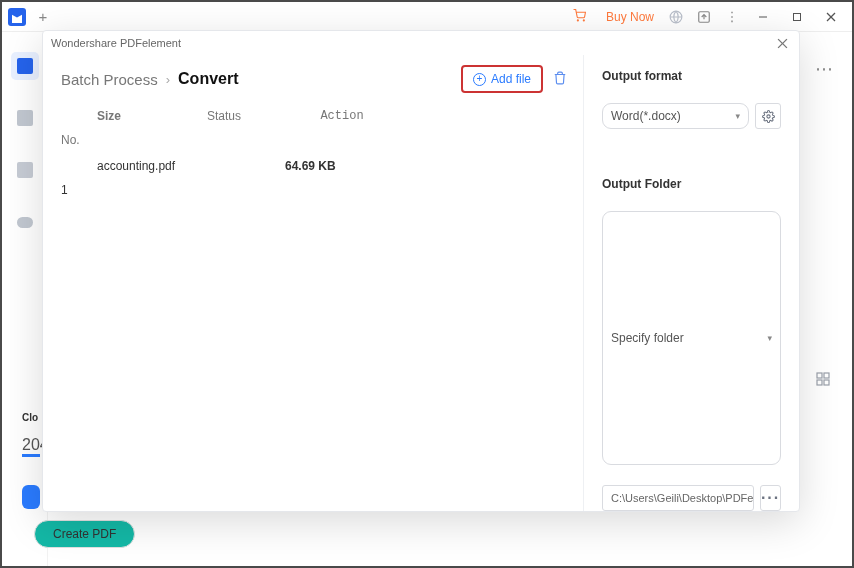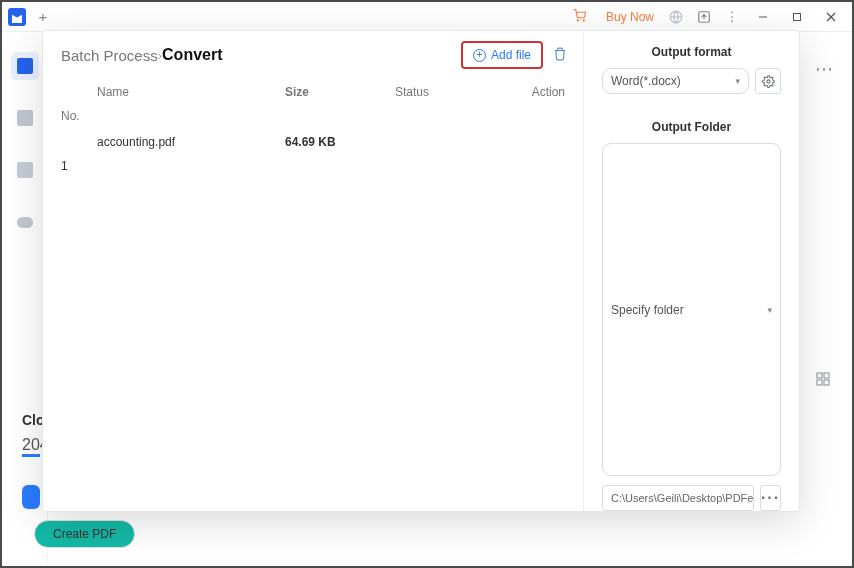--- a/index.html
+++ b/index.html
@@ -16,52 +16,52 @@
   .tb-icon{width:24px;height:24px;display:flex;align-items:center;justify-content:center;color:#8b8b8b;font-size:13px;}
   .win-btn{width:30px;height:24px;display:flex;align-items:center;justify-content:center;color:#555;font-size:12px;}
   
   .leftrail{position:absolute;left:0;top:30px;width:46px;height:calc(100% - 30px);background:#fff;border-right:1px solid #f2f2f2;display:flex;flex-direction:column;align-items:center;padding-top:20px;gap:24px;}
   .rail-item{width:28px;height:28px;display:flex;align-items:center;justify-content:center;border-radius:5px;}
   .rail-item.active{background:#e8f0ff;}
   .rail-icon{width:16px;height:16px;background:#c1c7d0;border-radius:2px;}
   .rail-item.active .rail-icon{background:#2563eb;}
   .cloud-ico{width:16px;height:11px;background:#c1c7d0;border-radius:7px;position:relative;}
   
-  .bg-text{position:absolute;left:20px;top:410px;color:#333;font-size:14px;font-weight:600;}
+  .bg-text{position:absolute;left:20px;top:410px;color:#333;font-size:10px;font-weight:600;}
   .bg-sub{position:absolute;left:20px;top:434px;color:#555;font-size:16px;}
   .bg-bar{position:absolute;left:20px;top:452px;width:18px;height:3px;background:#2a7bff;}
   .bg-bigbtn{position:absolute;left:20px;top:483px;width:18px;height:24px;background:#2a7bff;border-radius:6px;}
   .bg-dots{position:absolute;right:20px;top:56px;color:#888;font-size:18px;letter-spacing:-1px;}
   .bg-grid{position:absolute;right:22px;top:370px;color:#999;font-size:14px;}
   .create-pill{position:absolute;left:32px;top:518px;padding:6px 18px;border:1px solid #e0e0e0;border-radius:16px;background:#14b8a6;font-size:12px;color:#333;}
   
   .dialog{position:absolute;left:40px;top:28px;right:52px;bottom:54px;background:#fff;border:1px solid #e5e7eb;border-radius:4px;box-shadow:0 10px 40px rgba(0,0,0,0.15);display:flex;flex-direction:column;}
   .dlg-header{height:24px;display:flex;align-items:center;justify-content:space-between;padding:0 8px;}
   .dlg-title{font-size:11px;color:#666;}
   .dlg-close{width:18px;height:18px;display:flex;align-items:center;justify-content:center;color:#777;cursor:pointer;}
   .dlg-body{flex:1;display:flex;min-height:0;}
   .dlg-left{flex:1;display:flex;flex-direction:column;border-right:1px solid #eef0f3;}
   .crumb-row{display:flex;align-items:center;justify-content:space-between;padding:10px 16px 10px 18px;}
-  .crumbs{display:flex;align-items:center;}
+  .crumbs{display:flex;align-items:center;gap:8px;}
   .crumb-a{color:#777;font-size:15px;}
   .crumb-sep{color:#aaa;font-size:13px;}
   .crumb-b{color:#111;font-size:16px;font-weight:700;}
   .addrow{display:flex;align-items:center;gap:10px;}
   .addfile{display:flex;align-items:center;gap:5px;border:2px solid #c33;border-radius:4px;padding:5px 10px;color:#2a7bff;font-size:12px;cursor:pointer;}
   .plus-circle{width:13px;height:13px;border:1px solid #2a7bff;border-radius:50%;display:flex;align-items:center;justify-content:center;font-size:10px;color:#2a7bff;line-height:1;}
   .trash{color:#5b8def;font-size:14px;cursor:pointer;}
   .thead{display:flex;padding:6px 18px;color:#777;font-size:12px;}
   .col-no{width:36px;margin-top:24px;}
   .col-name{flex:1;}
   .col-size{width:110px;font-weight:bold;}
   .col-status{width:100px;}
-  .col-action{width:70px;text-align:right;}
+  .col-action{width:70px;text-align:center;font-family:Liberation Mono, monospace;}
   .trow{display:flex;padding:6px 18px;color:#333;font-size:12px;}
   
-  .dlg-right{width:215px;padding:14px 18px 0 18px;display:flex;flex-direction:column;gap:9px;text-align:center;}
+  .dlg-right{width:215px;padding:14px 18px 0 18px;display:flex;flex-direction:column;gap:20px;}
   .sec-label{font-size:12px;color:#333;font-weight:600;}
   .format-row{display:flex;gap:6px;align-items:center;}
   .select{flex:1;height:26px;border:1px solid #d9dbe0;border-radius:9px;background:#fff;display:flex;align-items:center;justify-content:space-between;padding:0 8px;font-size:12px;color:#555;cursor:pointer;}
   .caret{font-size:9px;color:#888;}
   .gearbtn{width:26px;height:26px;border:1px solid #d9dbe0;border-radius:3px;display:flex;align-items:center;justify-content:center;color:#6b7280;cursor:pointer;}
   .pathbox{height:26px;border:1px solid #d9dbe0;border-radius:3px;background:#fff;display:flex;align-items:center;padding:0 8px;font-size:11px;color:#666;overflow:hidden;white-space:nowrap;}
   .browse-row{display:flex;gap:6px;align-items:center;}
   .dotsbtn{width:26px;height:26px;border:1px solid #d9dbe0;border-radius:3px;display:flex;align-items:center;justify-content:center;color:#6b7280;cursor:pointer;font-weight:700;letter-spacing:1px;}
   
   .dlg-footer{height:48px;border-top:1px solid #eef0f3;display:flex;align-items:center;justify-content:flex-end;padding:0 18px;}
@@ -142,20 +142,29 @@
   <svg width="14" height="14" viewBox="0 0 14 14" fill="none" stroke="#9aa0aa" stroke-width="1.2">
       <rect x="1" y="1" width="5" height="5"></rect>
       <rect x="8" y="1" width="5" height="5"></rect>
       <rect x="1" y="8" width="5" height="5"></rect>
       <rect x="8" y="8" width="5" height="5"></rect>
     </svg>
 </div>
 <div class="create-pill">Create PDF</div>
 
 <div class="dialog">
+  <div class="dlg-header">
+    <div class="dlg-title">Wondershare PDFelement</div>
+    <div class="dlg-close">
+      <svg width="11" height="11" viewBox="0 0 10 10">
+          <line x1="1" y1="1" x2="9" y2="9" stroke="#777" stroke-width="1.2"></line>
+          <line x1="9" y1="1" x2="1" y2="9" stroke="#777" stroke-width="1.2"></line>
+        </svg>
+    </div>
+  </div>
   <div class="dlg-body">
     <div class="dlg-left">
       <div class="crumb-row">
         <div class="crumbs">
           <span class="crumb-a">Batch Process</span>
           <span class="crumb-sep">›</span>
           <span class="crumb-b">Convert</span>
         </div>
         <div class="addrow">
           <div class="addfile">
@@ -164,21 +173,20 @@
           </div>
           <div class="trash">
             <svg width="14" height="14" viewBox="0 0 24 24" fill="none" stroke="#5b8def" stroke-width="2">
                 <path d="M3 6h18M8 6V4a2 2 0 0 1 2-2h4a2 2 0 0 1 2 2v2M19 6l-1 14a2 2 0 0 1-2 2H8a2 2 0 0 1-2-2L5 6"></path>
               </svg>
           </div>
         </div>
       </div>
       <div class="thead">
         <div class="col-no">No.</div>
-        <div class="col-name">Name</div>
         <div class="col-size">Size</div>
         <div class="col-status">Status</div>
         <div class="col-action">Action</div>
       </div>
       <div class="trow">
         <div class="col-no">1</div>
         <div class="col-name">accounting.pdf</div>
         <div class="col-size">64.69 KB</div>
         <div class="col-status"></div>
         <div class="col-action"></div>

